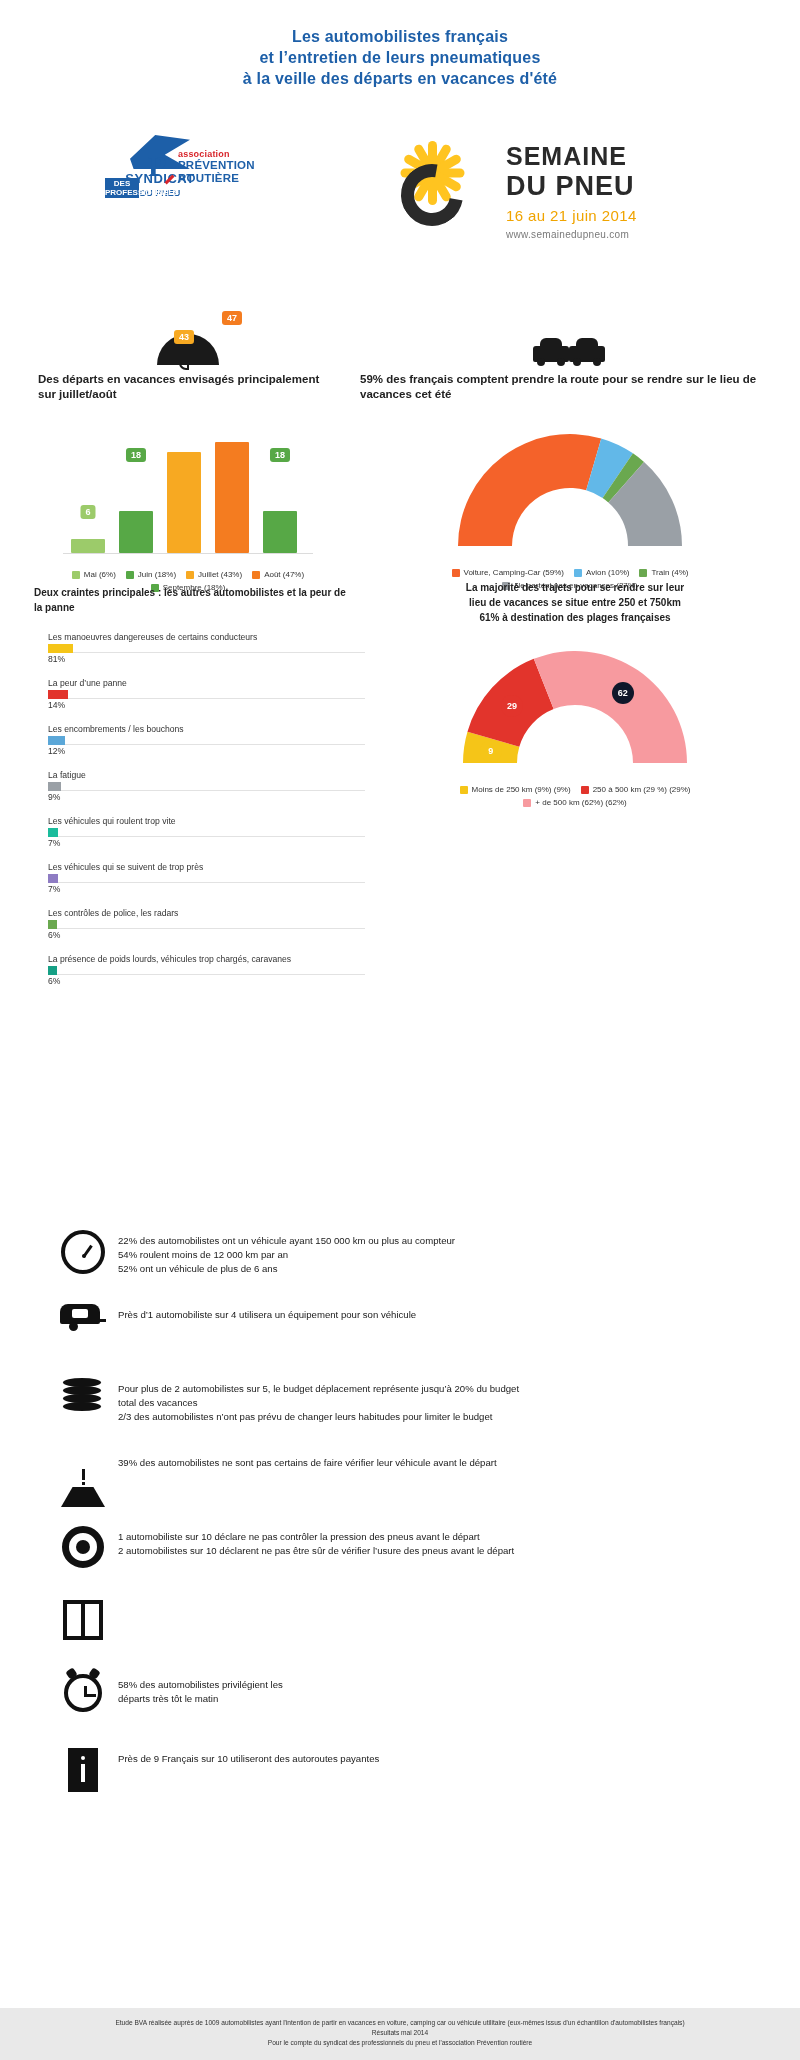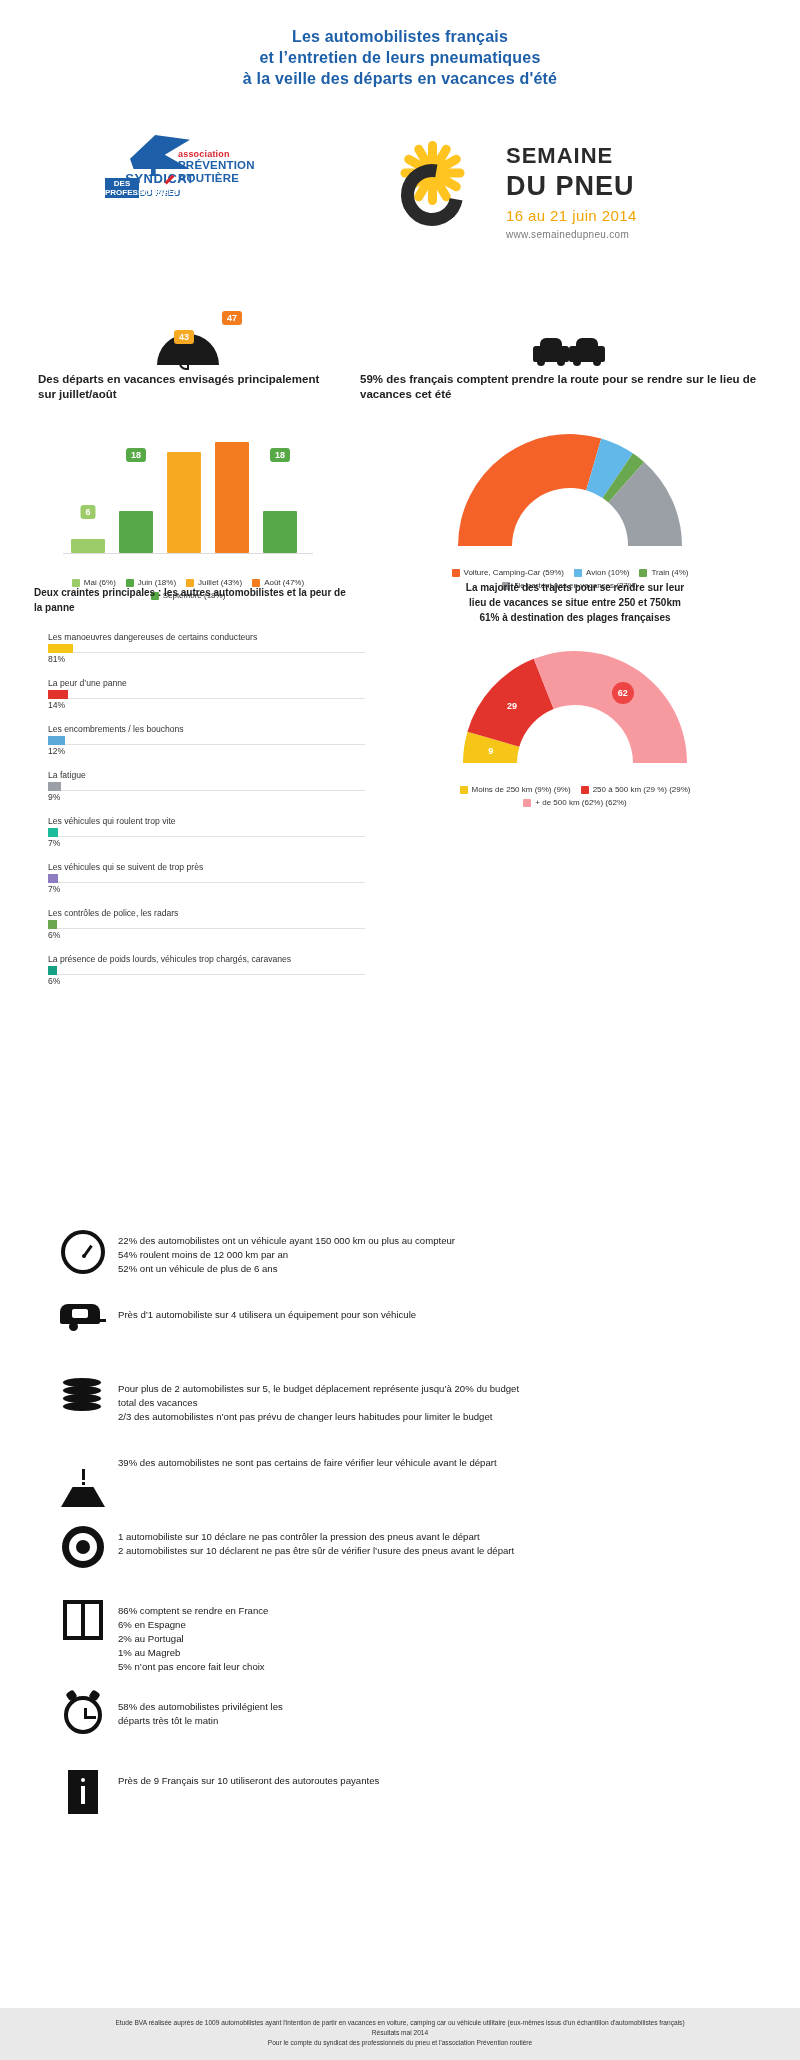--- a/index.html
+++ b/index.html
@@ -62,21 +62,21 @@
     position: absolute; left: 60px; top: 50px; width: 9px; height: 30px;
     background: #ffc420; border-radius: 5px; transform-origin: 4.5px -14px;
   }
   .ring {
     position: absolute; left: 33px; top: 27px; width: 62px; height: 62px;
     border: 13px solid #2a2a2a; border-radius: 50%;
     border-right-color: transparent;
     transform: rotate(-35deg);
   }
   .semaine-text { position: absolute; left: 138px; top: 22px; width: 260px; }
-  .semaine-text .s1 { font-size: 22px; font-weight: bold; letter-spacing: 1px; color: #2a2a2a; line-height: 30px; }
+  .semaine-text .s1 { font-size: 25px; font-weight: bold; letter-spacing: 1px; color: #2a2a2a; line-height: 30px; }
   .semaine-text .s2 { font-size: 27px; font-weight: bold; letter-spacing: 1px; color: #2a2a2a; line-height: 30px; }
   .semaine-text .s3 { font-size: 15px; color: #f0a400; margin-top: 6px; letter-spacing: .4px;}
   .semaine-text .s4 { font-size: 10px; color: #7a7a7a; margin-top: 5px; letter-spacing:.3px;}
 
   
   .sec-head {
     text-align: left; font-size: 11.5px; font-weight: bold; line-height: 15px; color: #222;
   }
   .icon-row { text-align: center; height: 42px; }
 
@@ -112,21 +112,21 @@
     position: absolute; left: 50%; transform: translateX(-50%); top: -26px;
     color: #fff; font-size: 9px; font-weight: bold; border-radius: 3px; padding: 2px 5px;
     white-space: nowrap;
   }
   .bar .lbl:after {
     content:""; position:absolute; left:50%; margin-left:-3px; bottom:-4px;
     border-left:3px solid transparent; border-right:3px solid transparent; border-top:4px solid inherit;
   }
   .legend {
     display: flex; flex-wrap: wrap; justify-content: center; gap: 4px 10px;
-    margin-top: 24px; font-size: 8px; color: #333;
+    margin-top: 16px; font-size: 8px; color: #333;
   }
   .legend .li { display: flex; align-items: center; gap: 4px; }
   .legend .sw { width: 8px; height: 8px; display: inline-block; border-radius: 1px; }
 
   
   .panel-transport { position: absolute; left: 360px; top: 330px; width: 420px; }
   .donut-wrap { position: relative; width: 240px; height: 130px; margin: 22px auto 0; }
   .donut-wrap svg { display: block; }
   .bubble {
     position: absolute; color: #fff; font-size: 9px; font-weight: bold;
@@ -437,21 +437,21 @@
     <div>61% à destination des plages françaises</div>
   </div>
   <div class="donut-wrap" id="distance-donut" style="margin-top:16px;">
       <svg width="240" height="126">
         <path d="M8 122.00000000000001 A112 112 0 0 1 12.447107204182359 90.75299612360637 L64.3029662307373 105.81851584972472 A58 58 0 0 0 62 122 Z" fill="#f5c518"></path>
         <path d="M12.447107204182359 90.75299612360637 A112 112 0 0 1 78.770050099316 17.86503358051587 L98.64877594428864 68.07296381848144 A58 58 0 0 0 64.3029662307373 105.81851584972472 Z" fill="#e2342c"></path>
         <path d="M78.770050099316 17.86503358051587 A112 112 0 0 1 232 121.99999999999997 L178 121.99999999999999 A58 58 0 0 0 98.64877594428864 68.07296381848144 Z" fill="#f79a9f"></path>
       </svg>
       <div class="bubble" style="background: rgb(245, 197, 24); left: 24.848px; top: 99.0234px;">9</div>
       <div class="bubble" style="background: rgb(226, 52, 44); left: 46.1314px; top: 53.7939px;">29</div>
-      <div class="bubble" style="background: #ef4444; left: 156.777px; top: 40.6982px;">62</div>
+      <div class="bubble" style="background: #0f172a; left: 156.777px; top: 40.6982px;">62</div>
     </div>
   <div class="legend" id="distance-legend" style="max-width:320px;margin:14px auto 0;">
       <div class="li">
         <span class="sw" style="background:#f5c518"></span>
         <span>Moins de 250 km (9%) (9%)</span>
       </div>
       <div class="li">
         <span class="sw" style="background:#e2342c"></span>
         <span>250 à 500 km (29 %) (29%)</span>
       </div>
@@ -515,27 +515,20 @@
       </div>
       <div class="body">
         <div>1 automobiliste sur 10 déclare ne pas contrôler la pression des pneus avant le départ</div>
         <div>2 automobilistes sur 10 déclarent ne pas être sûr de vérifier  l’usure des pneus avant le départ</div>
       </div>
     </div>
     <div class="fact">
       <div class="ico">
         <span class="ic ic-map"></span>
       </div>
-      <div class="body">
-        <div>86% comptent se rendre en France</div>
-        <div>6% en Espagne</div>
-        <div>2% au Portugal</div>
-        <div>1% au Magreb</div>
-        <div>5% n’ont pas encore fait leur choix</div>
-      </div>
     </div>
     <div class="fact">
       <div class="ico">
         <span class="ic ic-clock">
           <span class="b1"></span>
           <span class="b2"></span>
           <span class="h"></span>
           <span class="m"></span>
         </span>
       </div>

